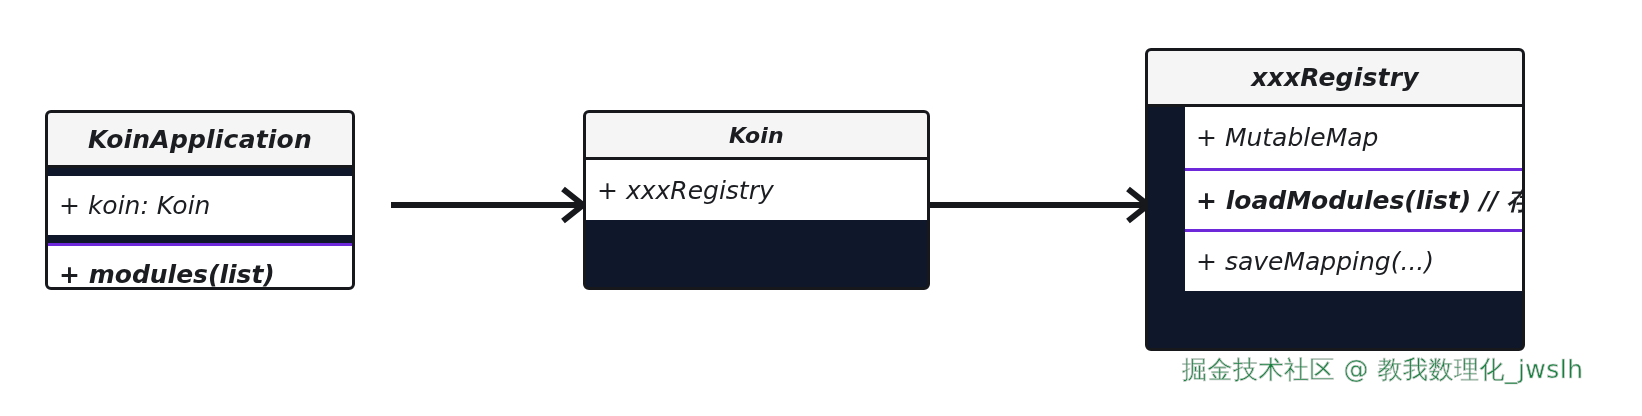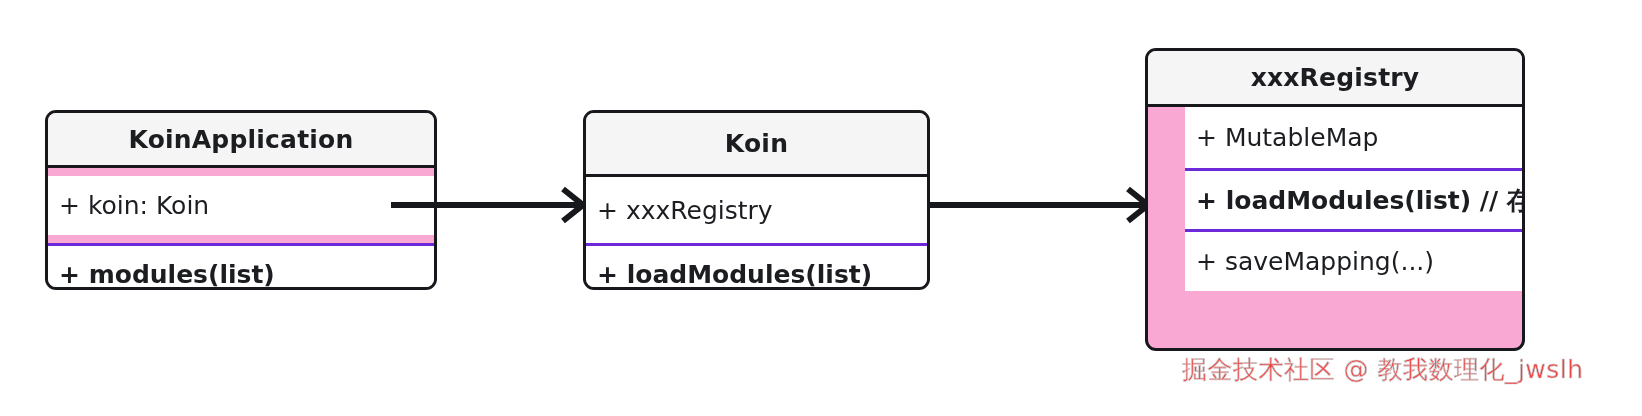--- a/index.html
+++ b/index.html
@@ -21,23 +21,24 @@
     left: 0; top: 0;
     width: 1642px;
     height: 416px;
   }
 
   
   .uml-box {
     position: absolute;
     box-sizing: border-box;
     border: 3px solid #16181c;
-    border-radius: 11px;
-    background: #f9a8d4;
+    border-radius: 6px;
+    background: #0f172a;
     overflow: hidden;
+    font-style: italic;
   }
 
   .uml-title {
     box-sizing: border-box;
     background: #f5f5f5;
     border-bottom: 3px solid #16181c;
     text-align: center;
     font-weight: bold;
     color: #1b1d21;
     letter-spacing: 0.2px;
@@ -57,31 +58,31 @@
   }
   .uml-row + .uml-row {
     border-top: 3px solid #6d28d9;
   }
   .uml-row.bold {
     font-weight: bold;
   }
 
   
   #box-koin-application {
-    left: 45px;  top: 110px;  width: 392px;  height: 180px;
+    left: 45px;  top: 110px;  width: 310px;  height: 180px;
   }
   #box-koin-application .uml-title { height: 55px; font-size: 25px; }
   #box-koin-application .uml-row   { height: 59px; font-size: 25px; margin-top: 8px; }
   #box-koin-application .uml-row:last-child { height: 60px; }
 
   #box-koin {
     left: 583px; top: 110px;  width: 347px;  height: 180px;
   }
-  #box-koin .uml-title { height: 64px; font-size: 25px; }
-  #box-koin .uml-row   { height: 66px; font-size: 25px; }
+  #box-koin .uml-title { height: 47px; font-size: 22px; }
+  #box-koin .uml-row   { height: 51px; font-size: 25px; }
   #box-koin .uml-row:last-child { height: 60px; }
 
   #box-xxx-registry {
     left: 1145px; top: 48px;  width: 380px;  height: 303px;
   }
   #box-xxx-registry .uml-title { height: 56px; font-size: 25px; }
   #box-xxx-registry .uml-row   { height: 61px; font-size: 25px; margin-left: 37px; }
   #box-xxx-registry .uml-row:last-child { height: 62px; }
 
   
@@ -91,21 +92,21 @@
   }
   #arrow-app-to-koin { left: 391px; top: 183px; width: 196px; height: 44px; }
   #arrow-koin-to-registry { left: 930px; top: 183px; width: 222px; height: 44px; }
 
   
   #watermark {
     position: absolute;
     left: 1182px;
     top: 353px;
     font-size: 25px;
-    color: #ef4444;
+    color: #15803d;
     white-space: nowrap;
     letter-spacing: 0.5px;
     -webkit-text-stroke: 0.7px #cfcfcf;
   }
 </style>
 </head>
 <body>
 
 <div id="diagram-canvas">
 
@@ -116,21 +117,20 @@
   </div>
 
   <svg class="uml-arrow" id="arrow-app-to-koin" viewBox="0 0 196 44" width="196" height="44">
     <line x1="0" y1="22" x2="188" y2="22" stroke="#16181c" stroke-width="6" stroke-linecap="butt"></line>
     <polyline points="172,6 192,22 172,38" fill="none" stroke="#16181c" stroke-width="6" stroke-linecap="butt" stroke-linejoin="miter"></polyline>
   </svg>
 
   <div class="uml-box" id="box-koin">
     <div class="uml-title">Koin</div>
     <div class="uml-row">+ xxxRegistry</div>
-    <div class="uml-row bold">+ loadModules(list)</div>
   </div>
 
   <svg class="uml-arrow" id="arrow-koin-to-registry" viewBox="0 0 222 44" width="222" height="44">
     <line x1="0" y1="22" x2="214" y2="22" stroke="#16181c" stroke-width="6" stroke-linecap="butt"></line>
     <polyline points="198,6 218,22 198,38" fill="none" stroke="#16181c" stroke-width="6" stroke-linecap="butt" stroke-linejoin="miter"></polyline>
   </svg>
 
   <div class="uml-box" id="box-xxx-registry">
     <div class="uml-title">xxxRegistry</div>
     <div class="uml-row">+ MutableMap</div>

